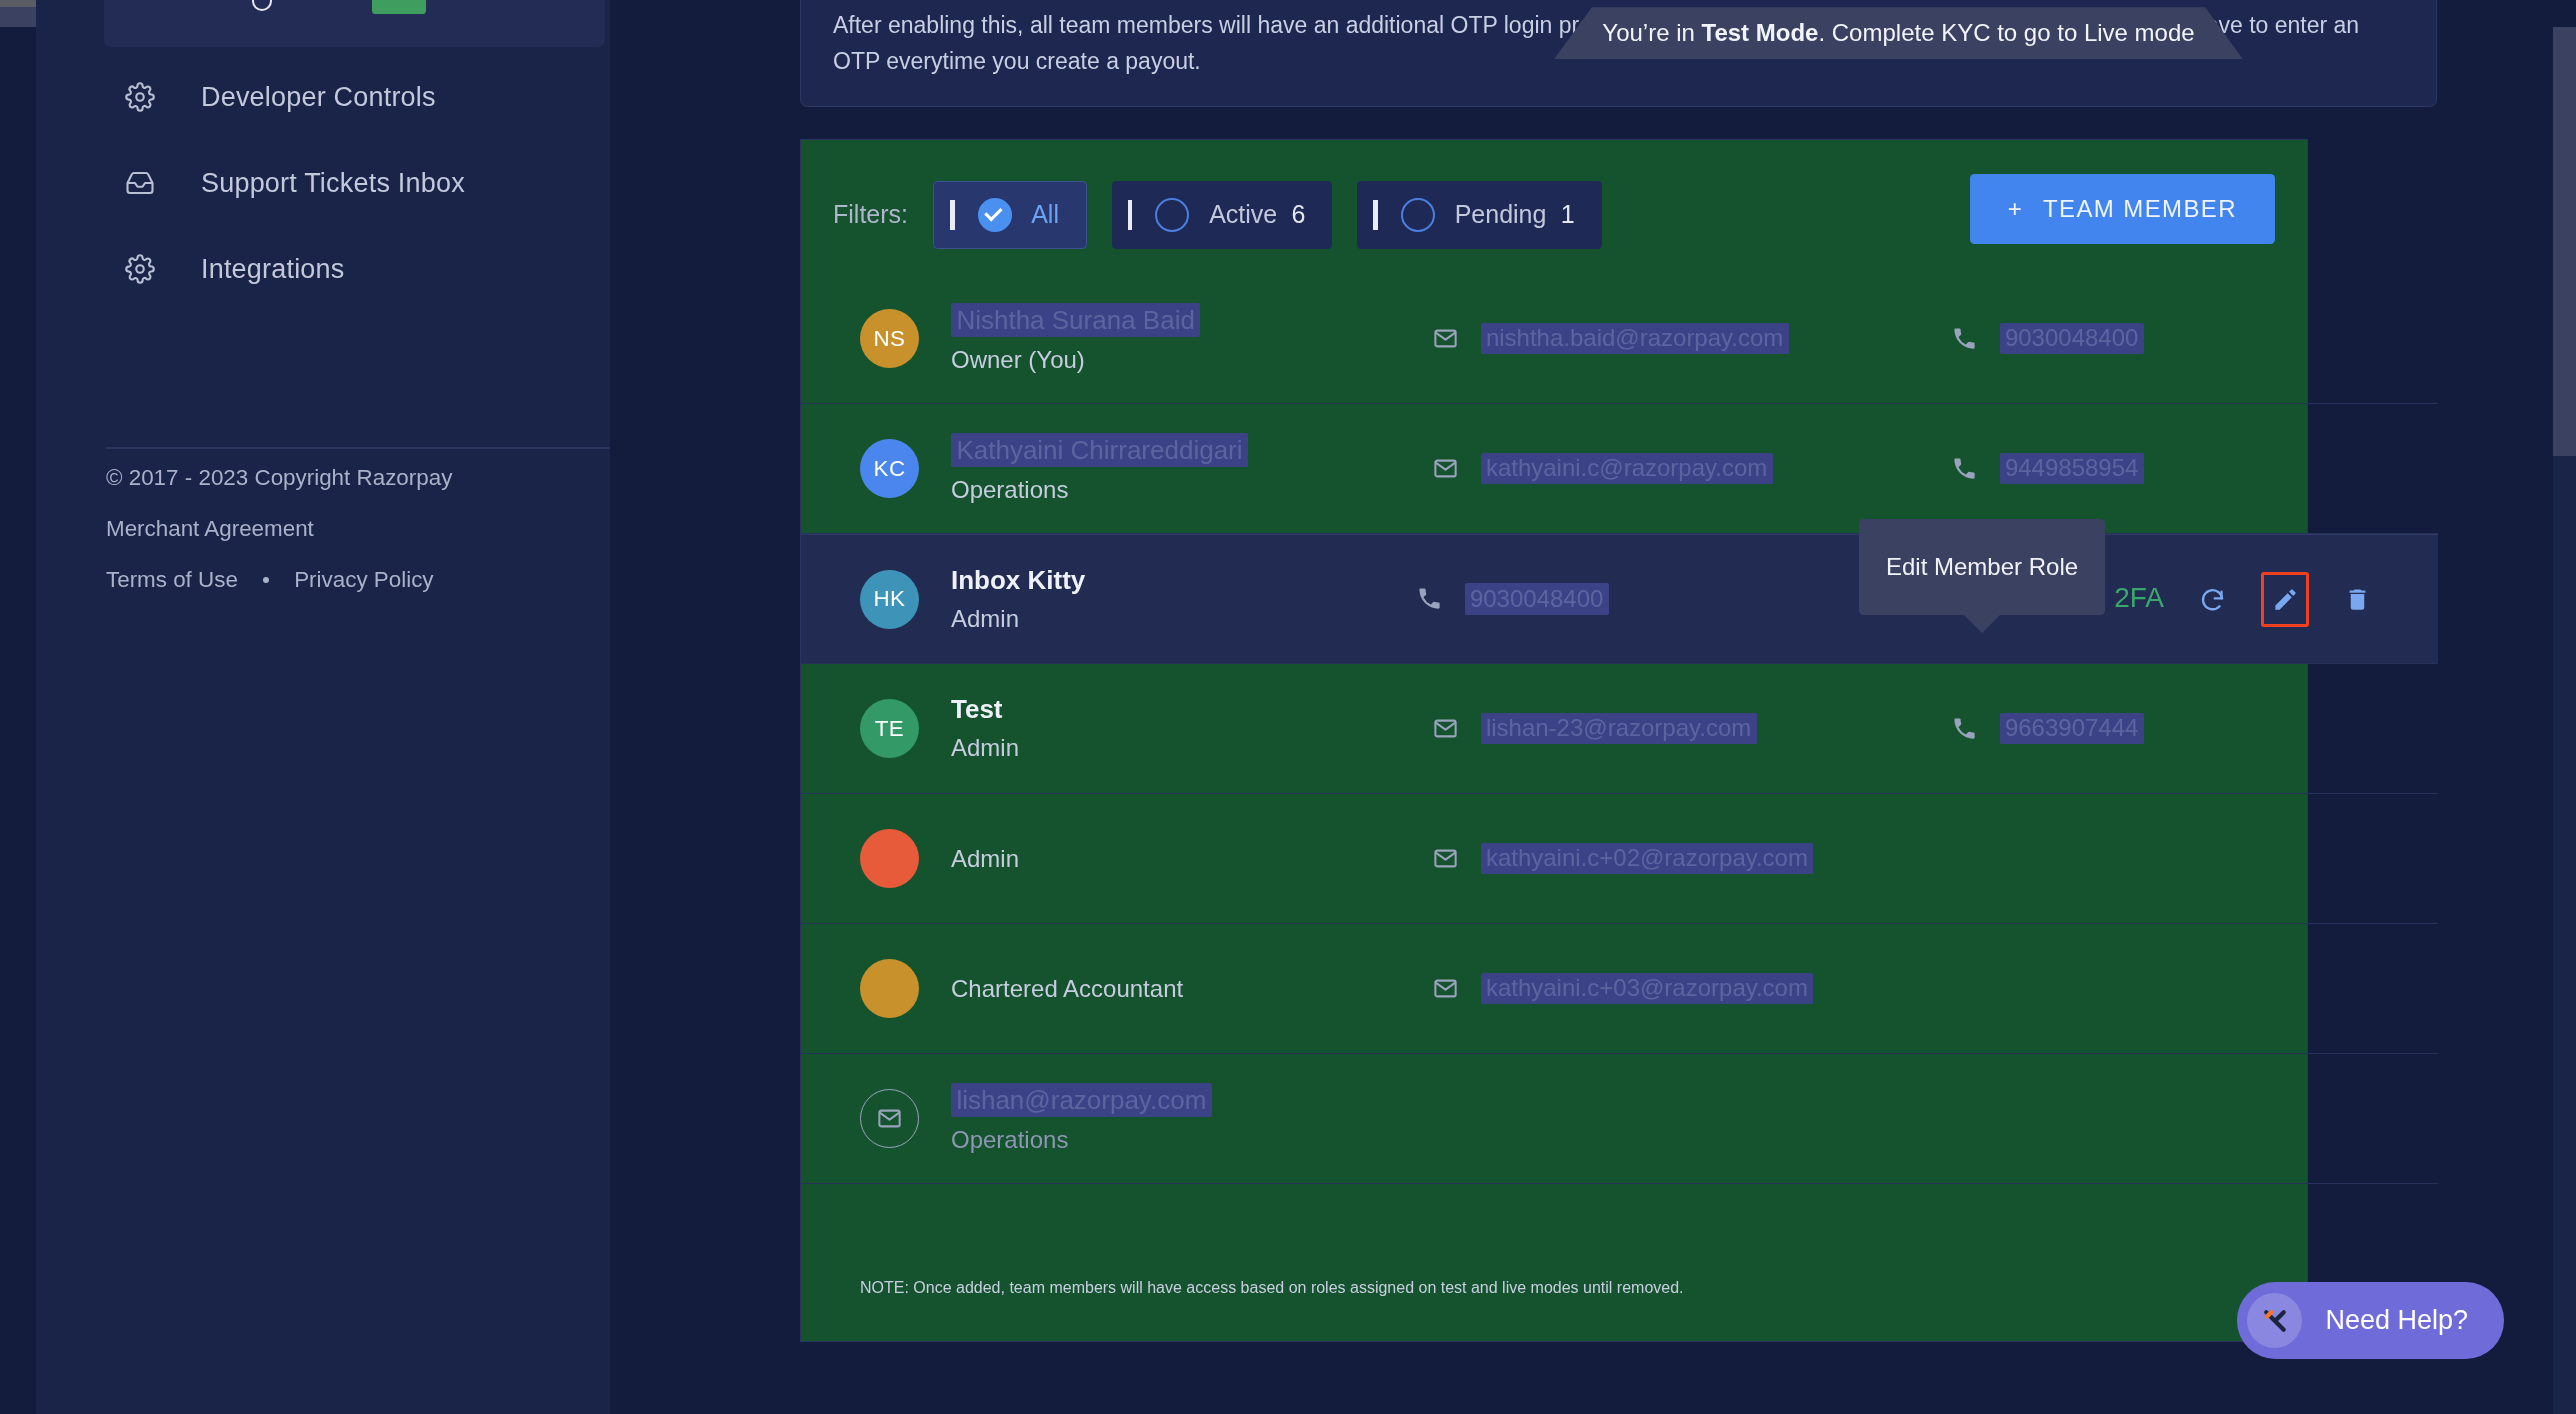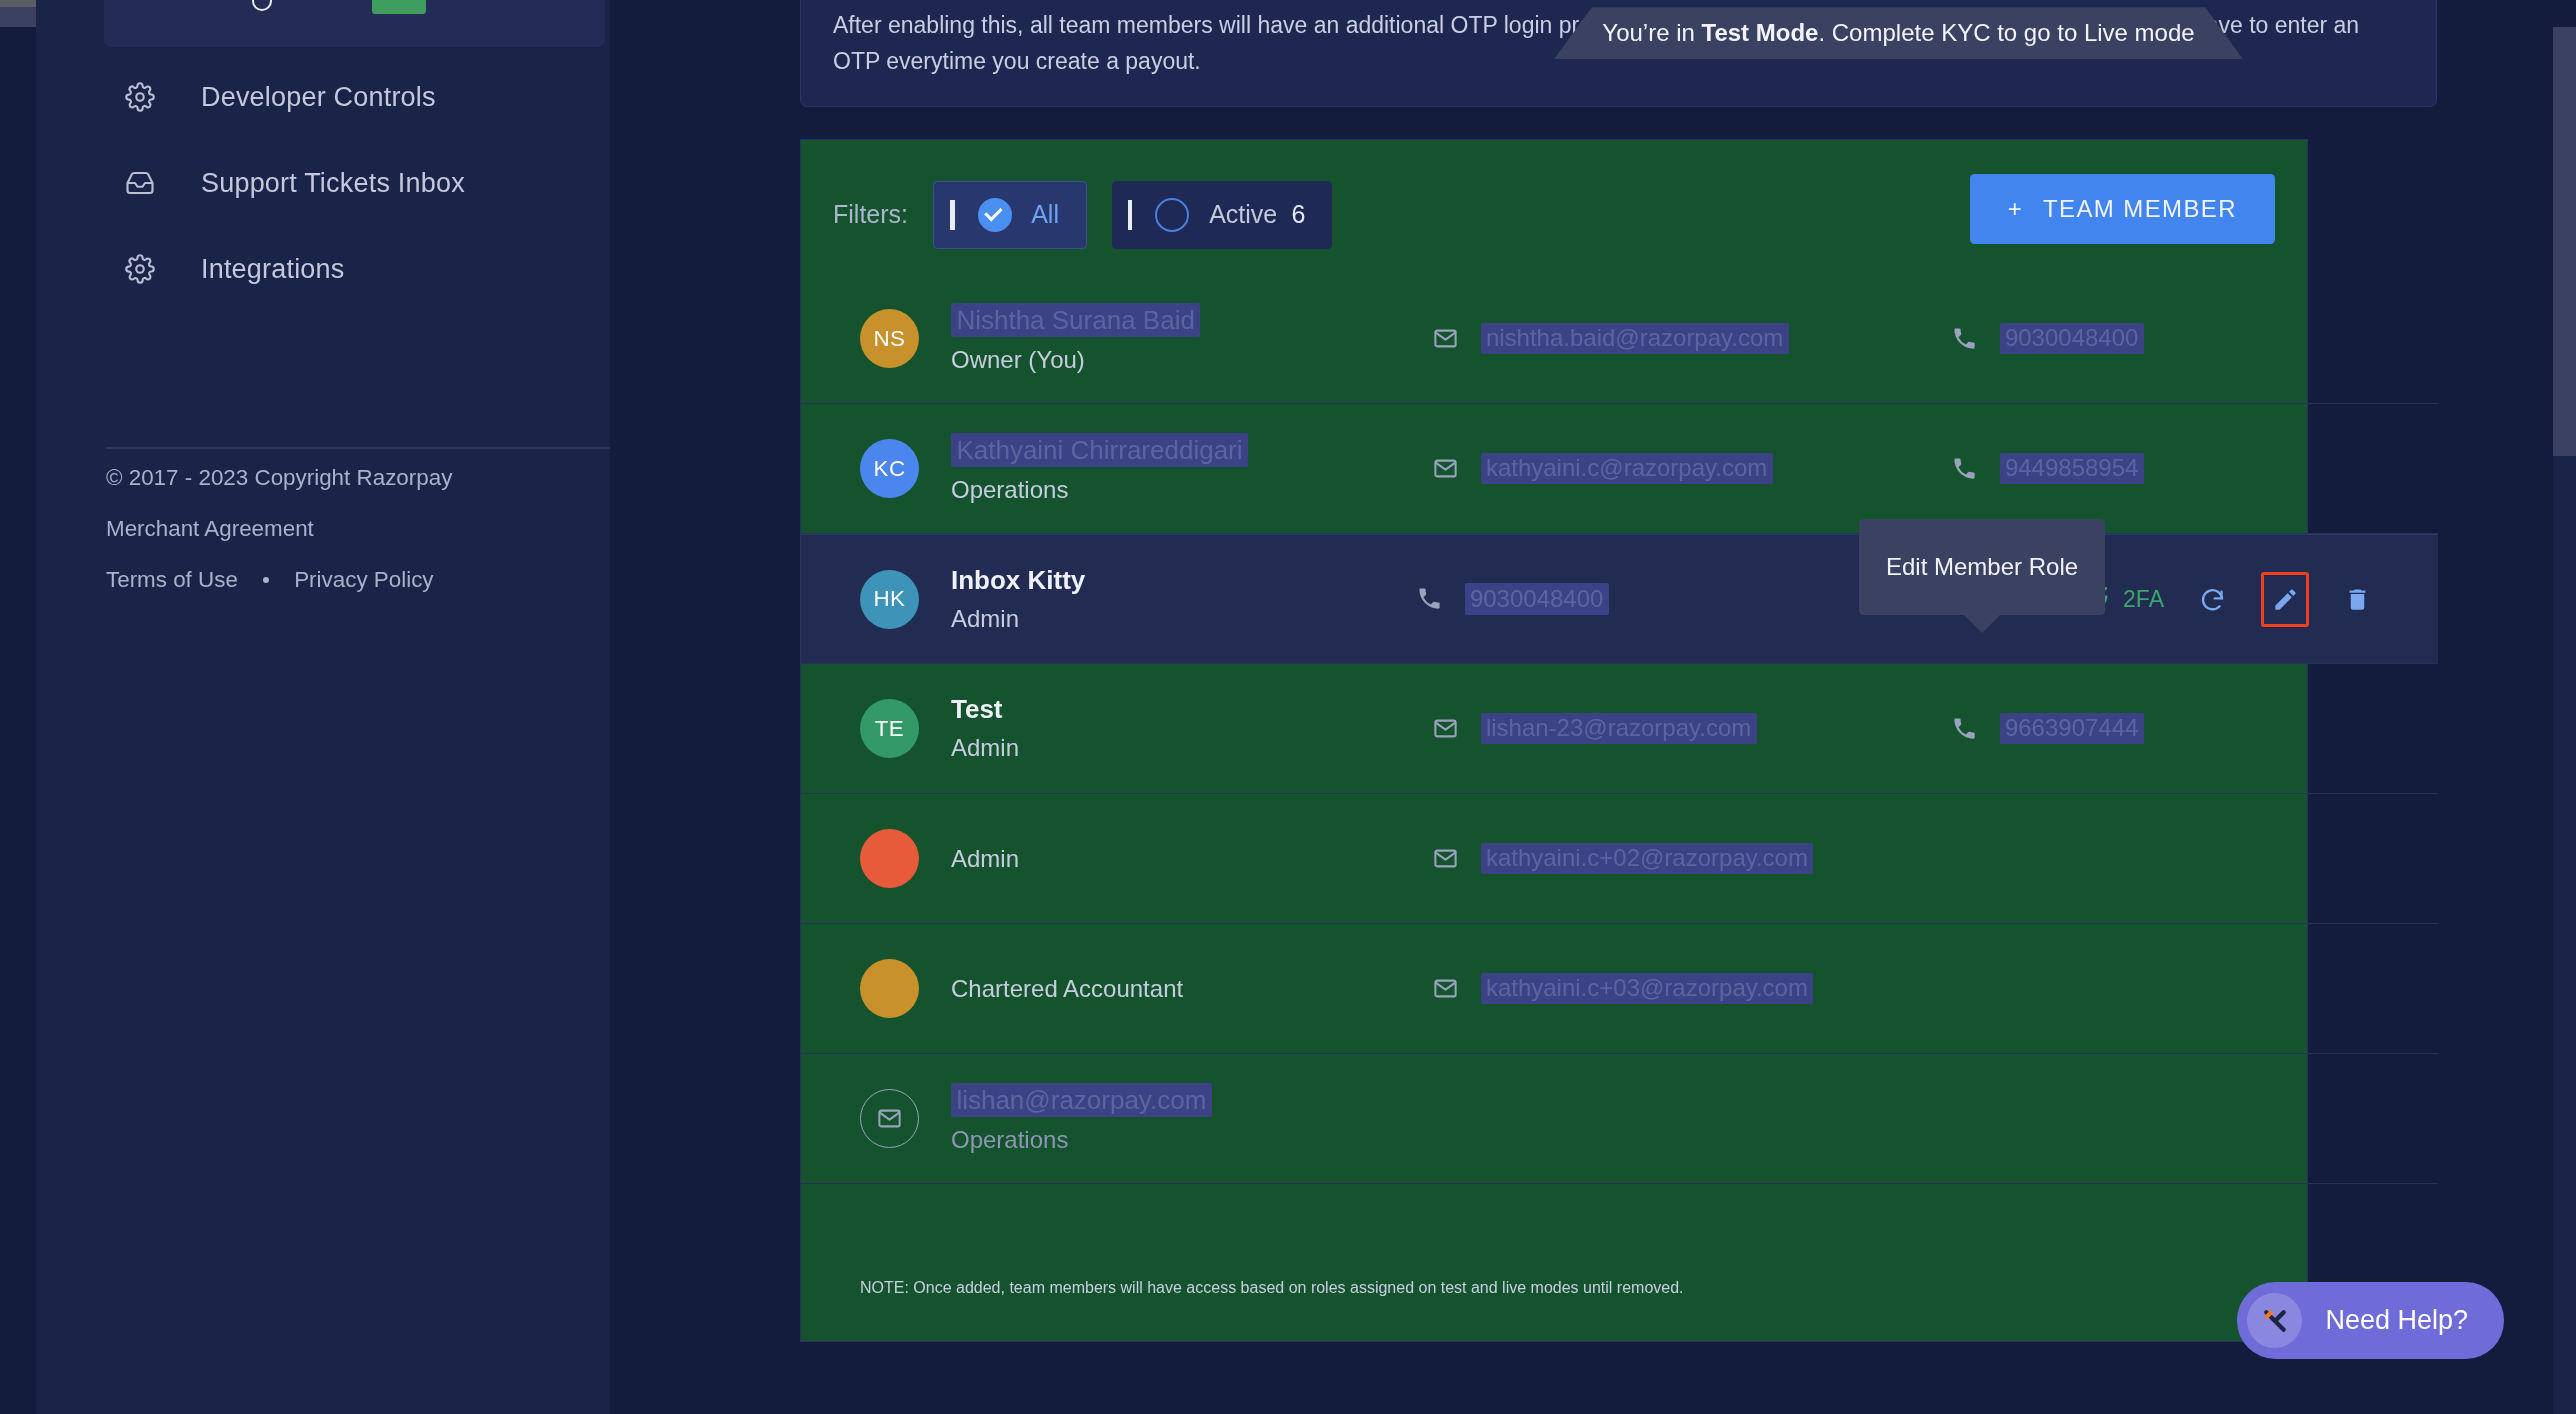--- a/index.html
+++ b/index.html
@@ -367,24 +367,24 @@
 
   .member-actions {
     margin-left: auto;
     display: flex;
     align-items: center;
     gap: 27px;
     flex-shrink: 0;
   }
   .twofa-badge {
     display: flex;
-    align-items: center;
+    align-items: flex-start;
     gap: 14px;
     color: #3aa86b;
-    font-size: 23px;
+    font-size: 28px;
     white-space: nowrap;
   }
   .twofa-badge svg { width: 27px; height: 27px; }
   .action-icon-btn {
     width: 43px; height: 43px;
     display: flex; align-items: center; justify-content: center;
     color: #7aa8f0;
     cursor: pointer;
     background: transparent;
     border: none;
@@ -569,20 +569,26 @@
           <span class="pill-label">All</span>
         </div>
 
         <div class="filter-pill">
           <span class="pill-bar"></span>
           <span class="pill-radio"></span>
           <span class="pill-label">Active</span>
           <span class="pill-count">6</span>
         </div>
 
+        <div class="filter-pill">
+          <span class="pill-bar"></span>
+          <span class="pill-radio"></span>
+          <span class="pill-label">Pending</span>
+          <span class="pill-count">1</span>
+        </div>
       </div>
 
       <button class="team-member-btn">
         <span>+</span>
         <span>TEAM MEMBER</span>
       </button>
 
       <div class="members-list" id="members-list">
           <div class="member-row">
             <div class="avatar" style="background: rgb(200, 145, 44);">NS</div>

